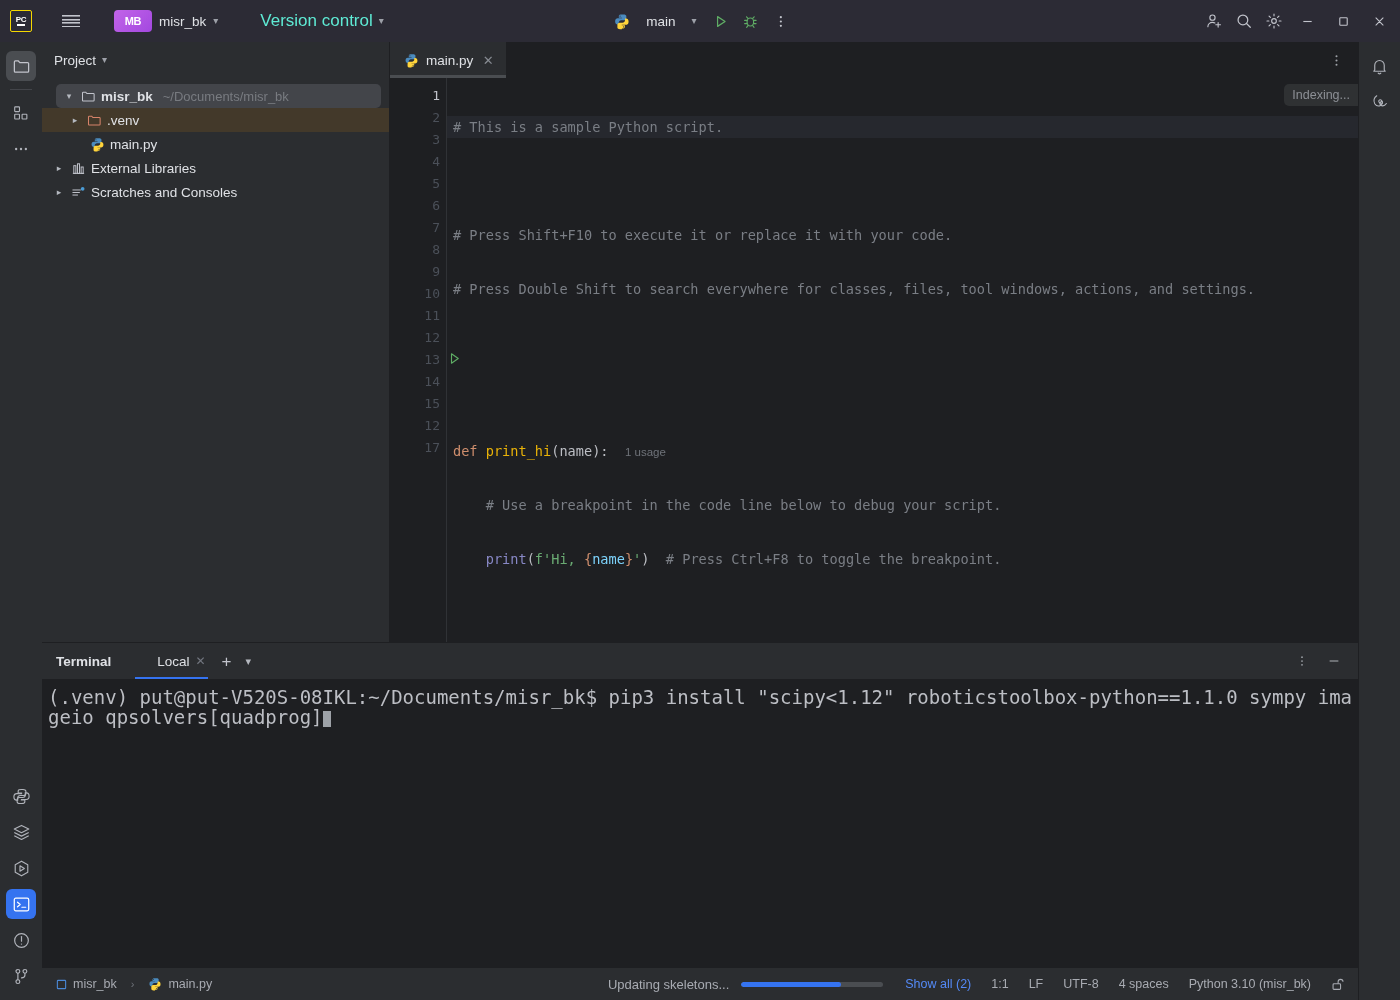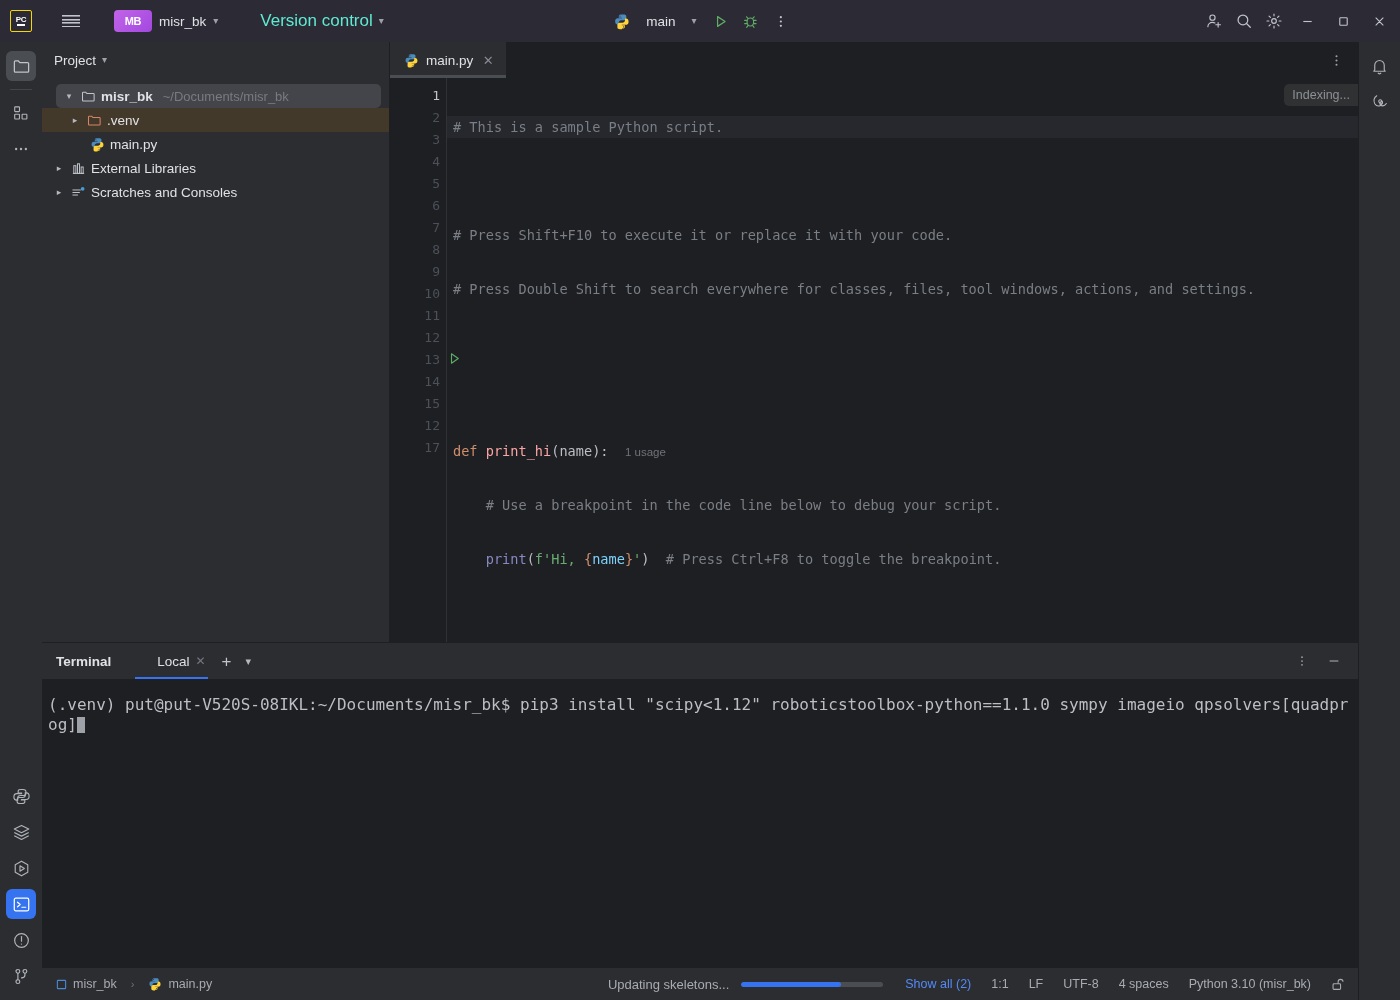--- a/index.html
+++ b/index.html
@@ -161,21 +161,21 @@
   .code {
     flex: 1; padding-top: 6px; padding-left: 6px;
     border-left: 1px solid #303236;
     font-family: "DejaVu Sans Mono", monospace; font-size: 13.6px;
     overflow: hidden; white-space: pre;
   }
   .cline { height: 22px; line-height: 22px; color: #bcbec4; }
   .cline.l1 { background: #26282e; margin-left: -6px; padding-left: 6px; }
   .cmt { color: #7a7e85; }
   .kw { color: #cf8e6d; }
-  .fn { color: #fca5a5; }
+  .fn { color: #eab308; }
   .pln { color: #bcbec4; }
   .bi { color: #8888c6; }
   .str { color: #6aab73; }
   .brc { color: #cf8e6d; }
   .ident { color: #7dd3fc; }
   .usage { color: #6f737a; font-size: 11.5px; font-family: "Liberation Sans", sans-serif; }
 
   
   .terminal {
     height: 326px; min-height: 326px; background: #1e1f22;
@@ -192,22 +192,22 @@
   }
   .term-tab.active::after {
     content: ""; position: absolute; left: 6px; right: 6px; bottom: 0; height: 2.5px; background: #3573f0;
   }
   .term-tab-label { color: #dfe1e5; font-size: 13.5px; margin-left: 20px; }
   .term-tab-x { color: #737780; font-size: 12px; }
   .term-plus { color: #c2c4cc; font-size: 17px; padding: 0 8px; line-height: 1; }
   .term-chev { color: #b4b8bf; font-size: 11px; padding: 0 6px; }
   .term-header-right { margin-left: auto; display: flex; align-items: center; gap: 4px; padding-right: 10px; }
   .term-body {
-    flex: 1; padding: 16px 0 0 6px; background: #1e1f22;
-    font-family: "DejaVu Sans Mono", monospace; font-size: 16px; color: #bcbec4;
+    flex: 1; padding: 8px 0 0 6px; background: #1e1f22;
+    font-family: "DejaVu Sans Mono", monospace; font-size: 19px; color: #bcbec4;
     white-space: pre-wrap; word-break: break-all; line-height: 20px;
   }
   .cursor-blk { display: inline-block; width: 8px; height: 16px; background: #9ea2a8; vertical-align: -3px; }
 
   
   .statusbar {
     height: 32px; min-height: 32px; background: #2b2d30;
     display: flex; align-items: center; padding: 0 12px 0 14px; gap: 0;
     font-size: 12.5px; color: #a8abb2;
   }

